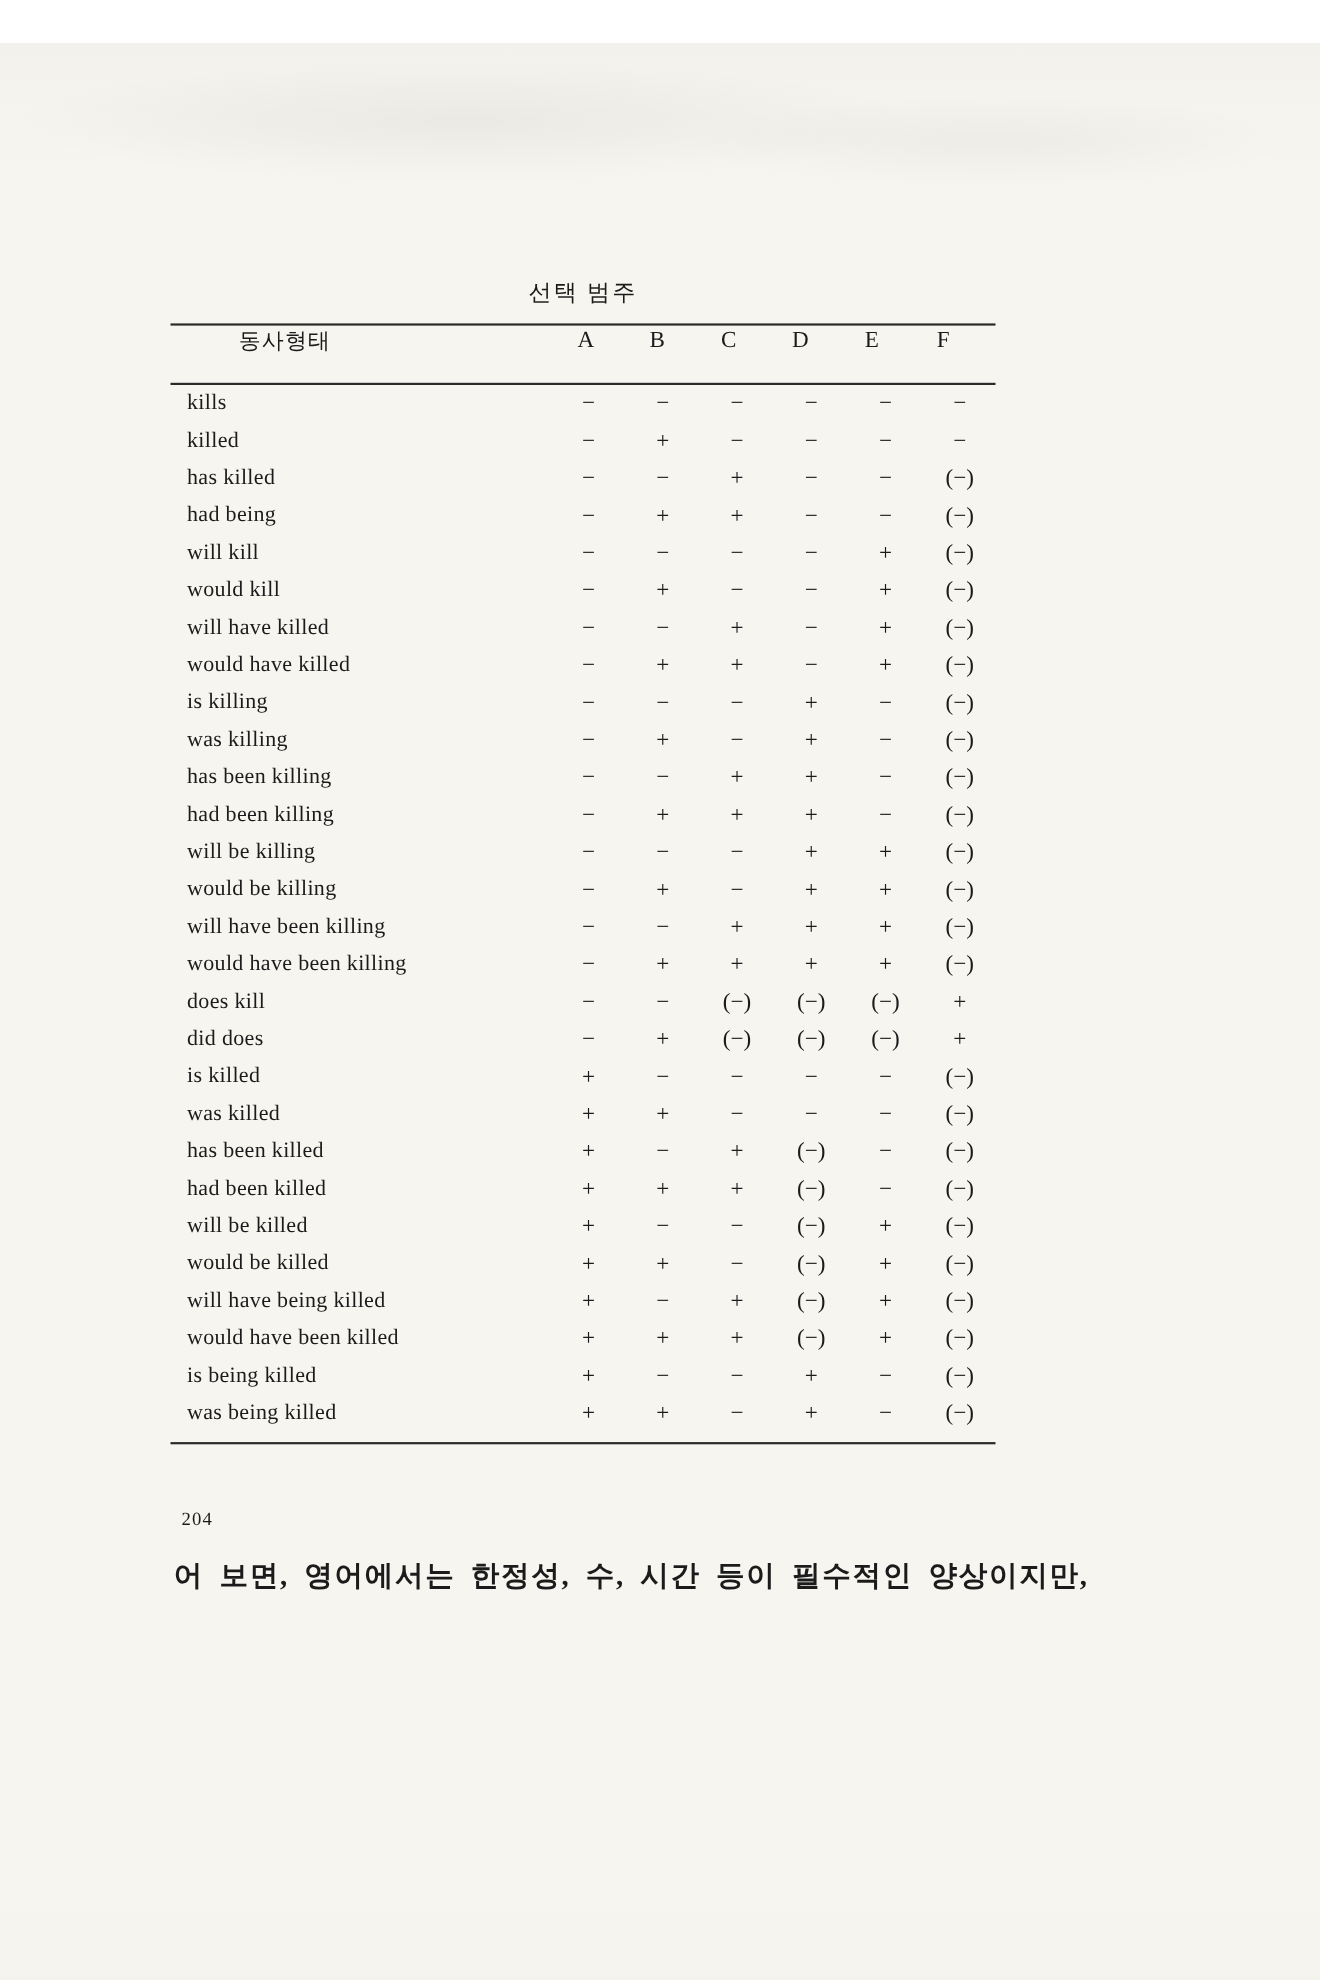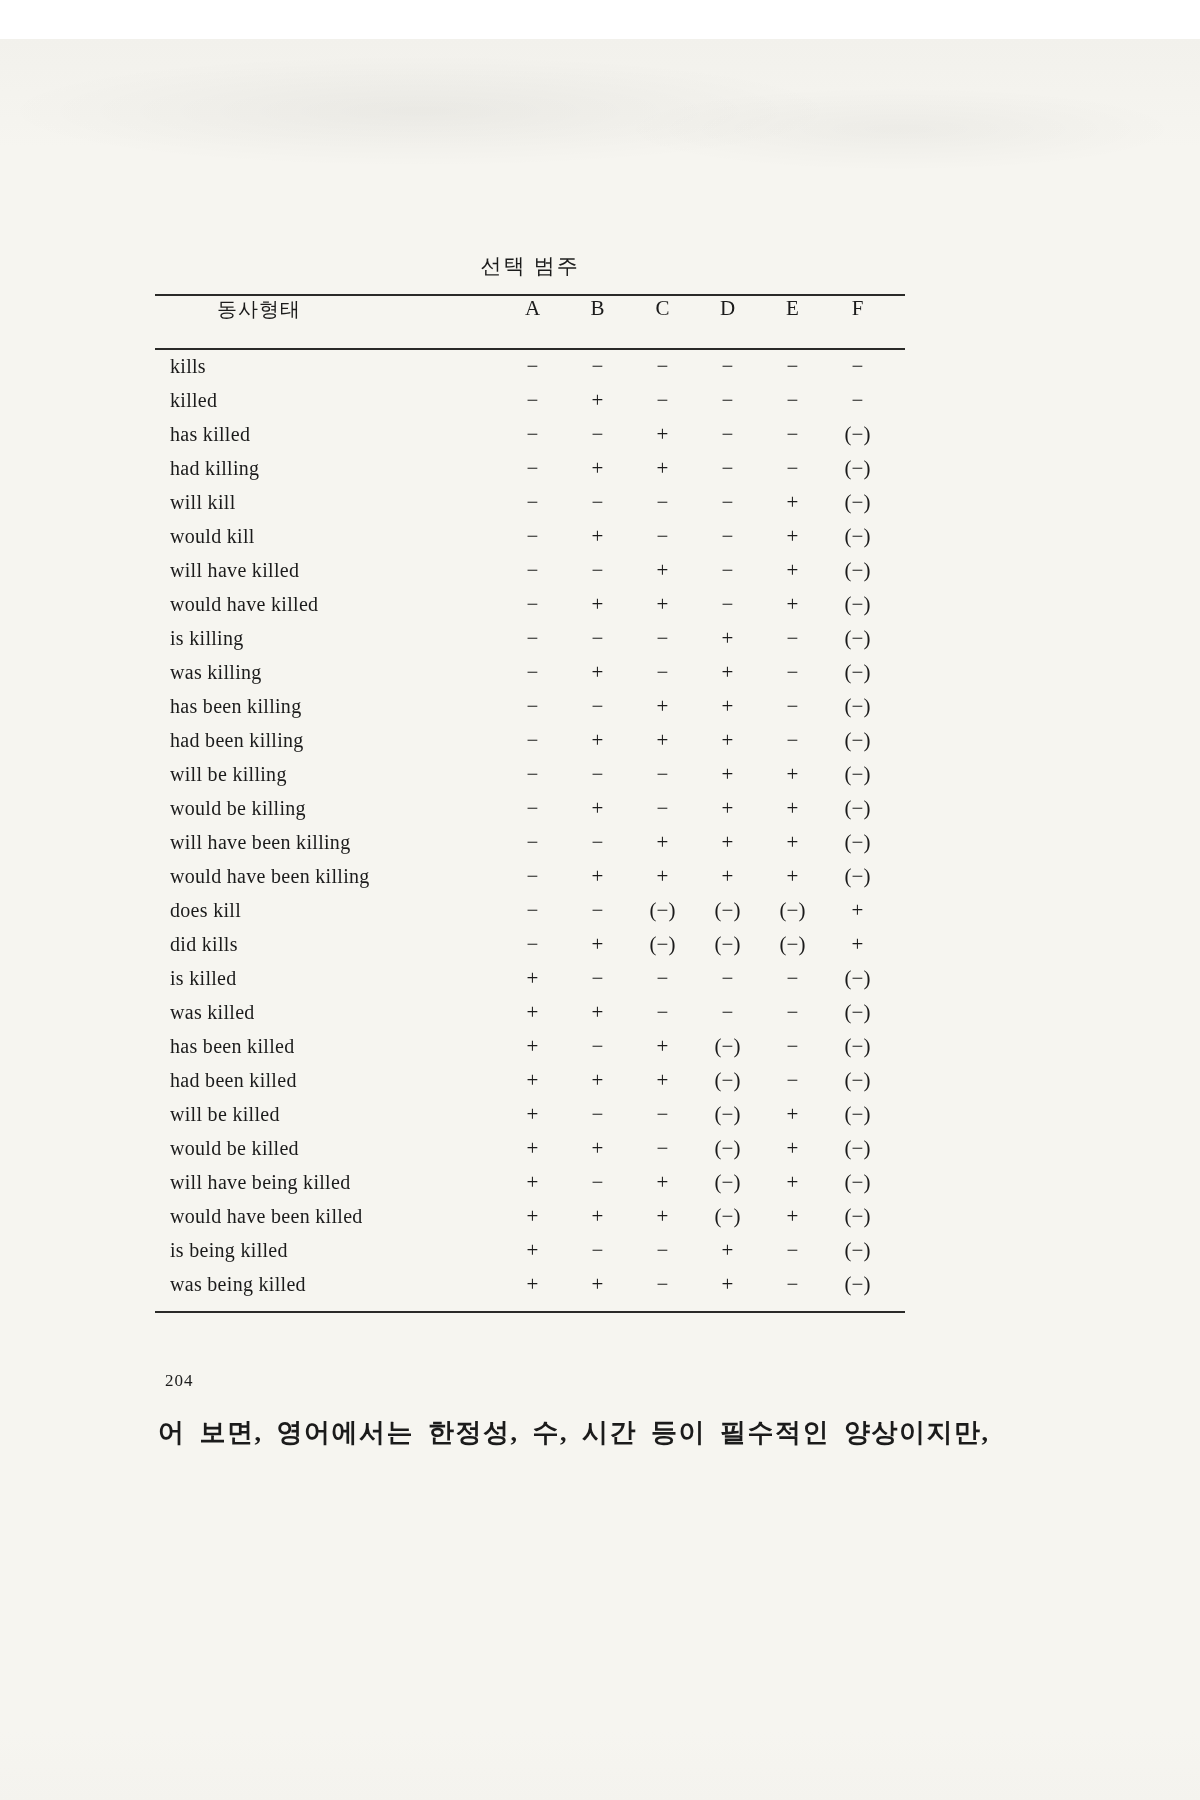--- a/index.html
+++ b/index.html
@@ -57,20 +57,21 @@
     letter-spacing: 1px;
   }
   .col-letter {
     font-size: 21px;
   }
 
   .trow {
     display: flex;
     align-items: center;
     height: 34px;
+    justify-content: space-between;
   }
   .form-cell {
     width: 345px;
     box-sizing: border-box;
     padding-left: 15px;
     font-size: 20px;
     letter-spacing: 0.3px;
     white-space: nowrap;
   }
   .val-cell {
@@ -147,21 +148,21 @@
         <div class="trow">
           <div class="form-cell">has killed</div>
           <div class="val-cell">−</div>
           <div class="val-cell">−</div>
           <div class="val-cell">+</div>
           <div class="val-cell">−</div>
           <div class="val-cell">−</div>
           <div class="val-cell">(−)</div>
         </div>
         <div class="trow">
-          <div class="form-cell">had killing</div>
+          <div class="form-cell">had being</div>
           <div class="val-cell">−</div>
           <div class="val-cell">+</div>
           <div class="val-cell">+</div>
           <div class="val-cell">−</div>
           <div class="val-cell">−</div>
           <div class="val-cell">(−)</div>
         </div>
         <div class="trow">
           <div class="form-cell">will kill</div>
           <div class="val-cell">−</div>
@@ -273,21 +274,21 @@
         <div class="trow">
           <div class="form-cell">does kill</div>
           <div class="val-cell">−</div>
           <div class="val-cell">−</div>
           <div class="val-cell">(−)</div>
           <div class="val-cell">(−)</div>
           <div class="val-cell">(−)</div>
           <div class="val-cell">+</div>
         </div>
         <div class="trow">
-          <div class="form-cell">did kills</div>
+          <div class="form-cell">did does</div>
           <div class="val-cell">−</div>
           <div class="val-cell">+</div>
           <div class="val-cell">(−)</div>
           <div class="val-cell">(−)</div>
           <div class="val-cell">(−)</div>
           <div class="val-cell">+</div>
         </div>
         <div class="trow">
           <div class="form-cell">is killed</div>
           <div class="val-cell">+</div>

